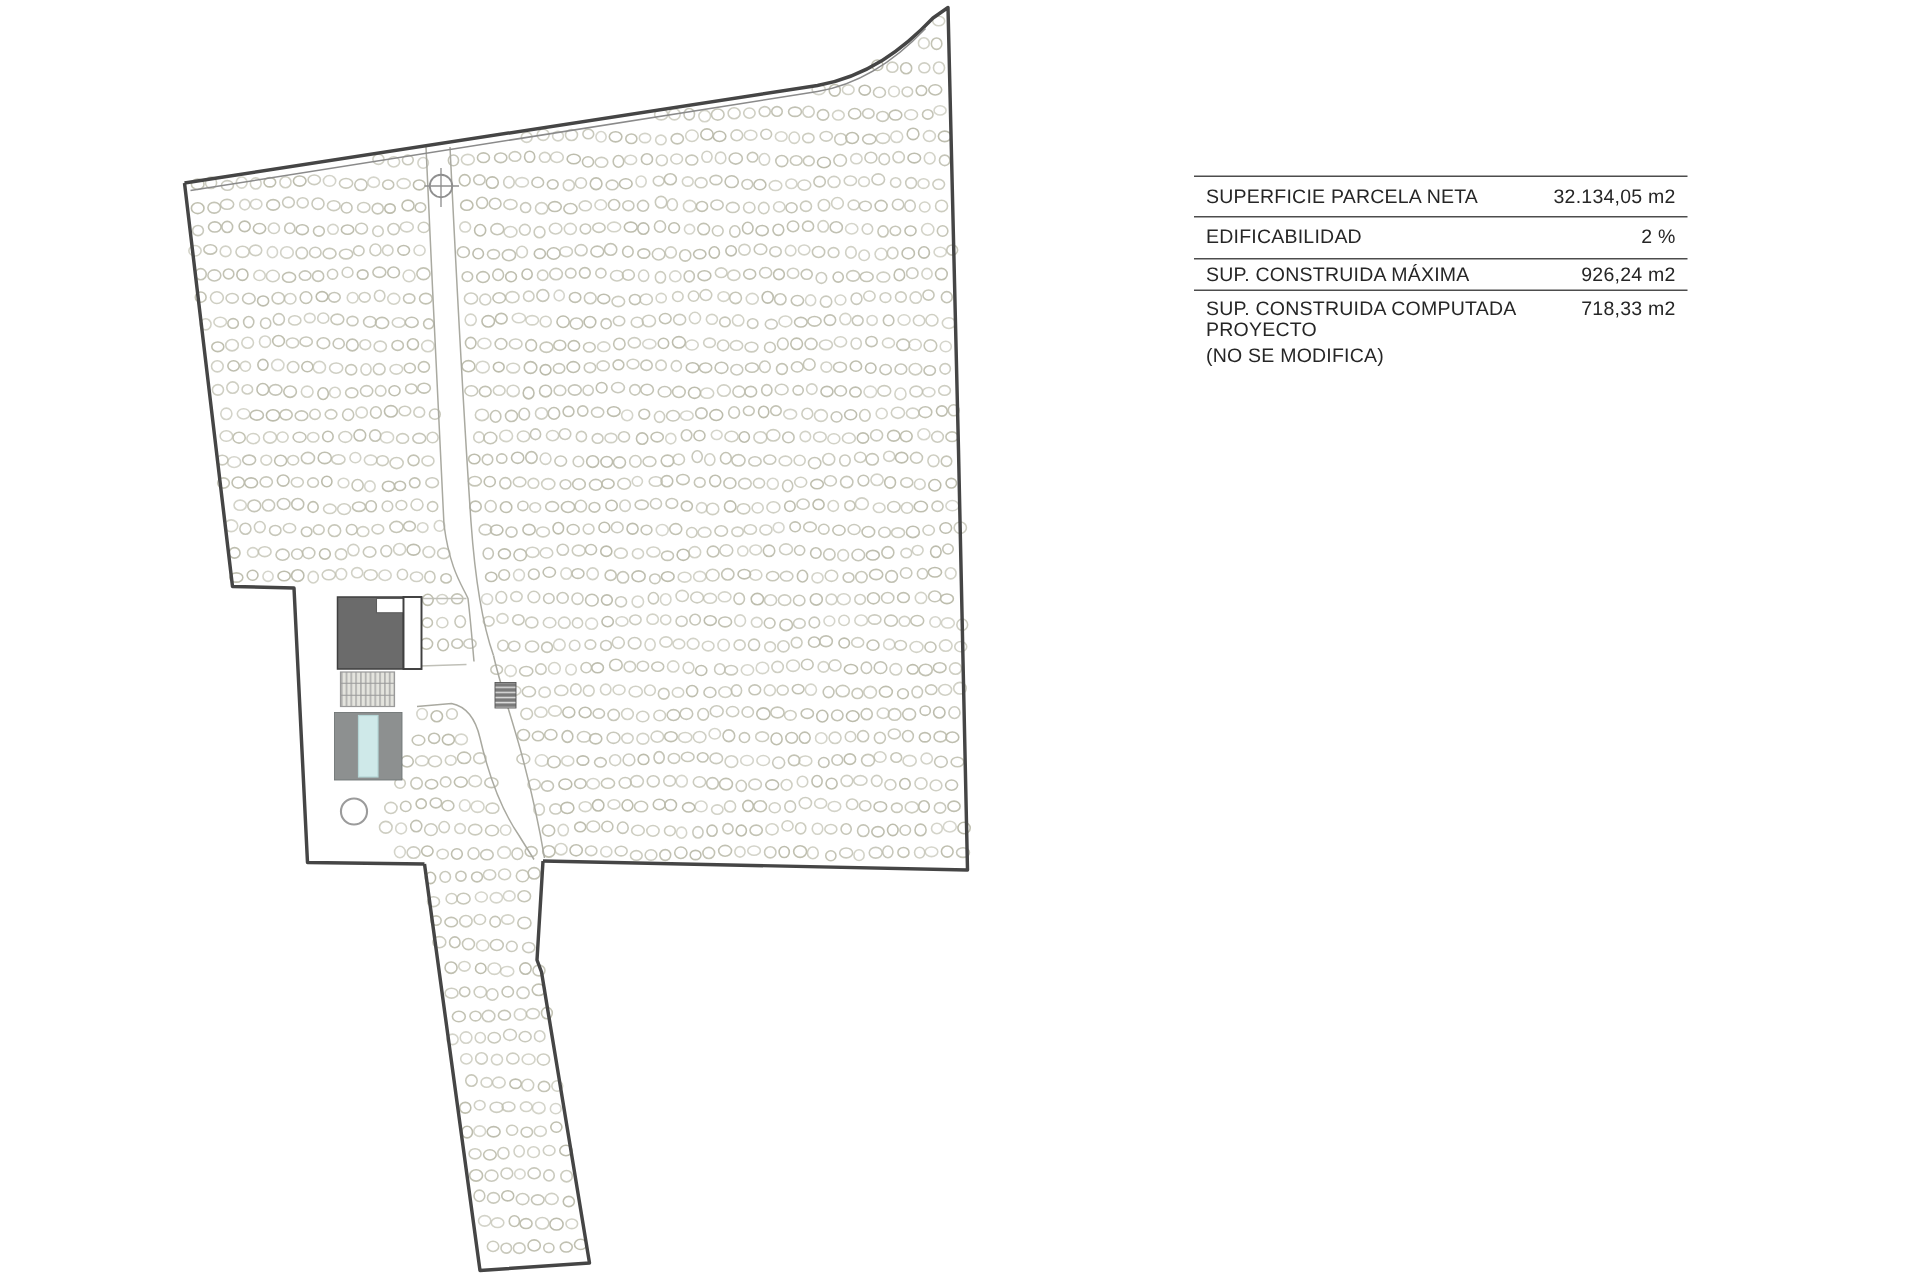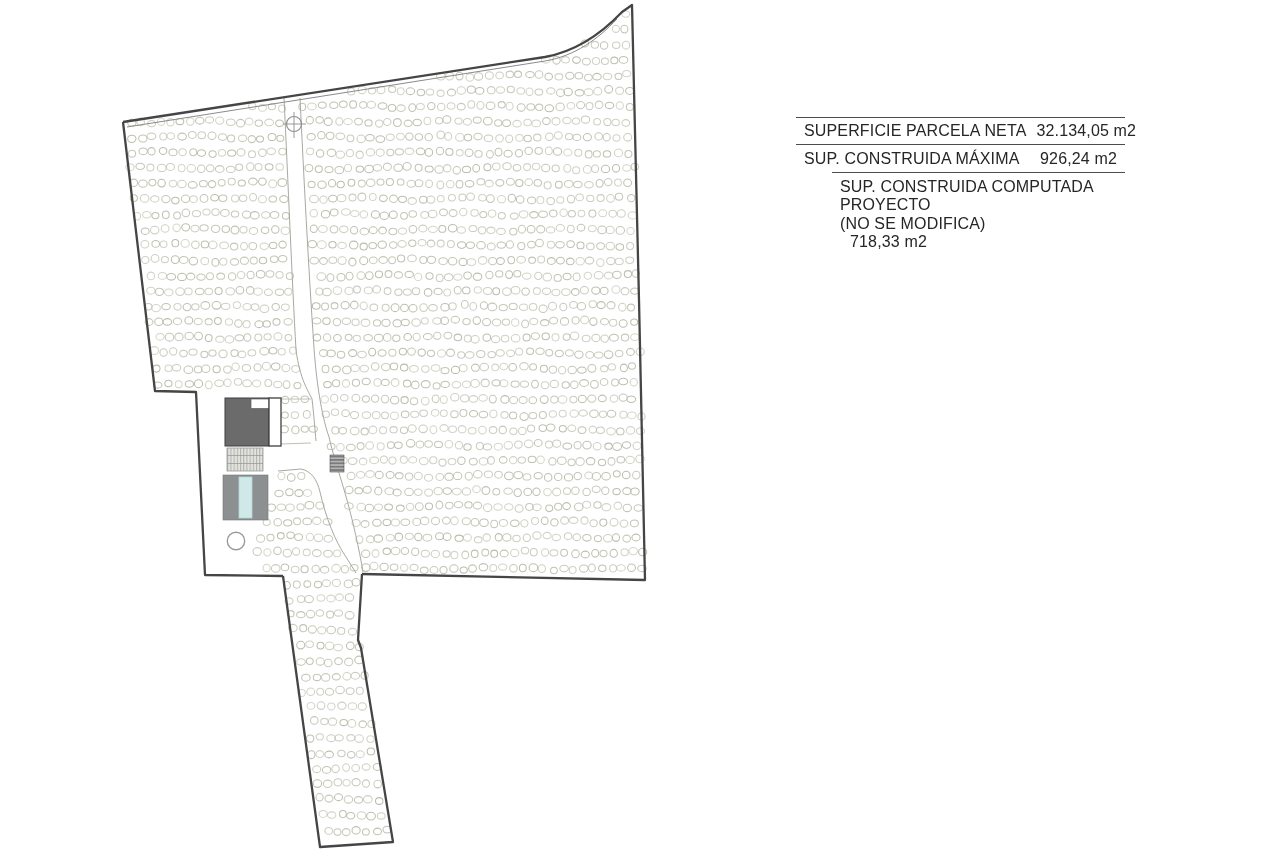--- a/index.html
+++ b/index.html
@@ -1,27 +1,27 @@
 <!DOCTYPE html>
 <html><head>
 <meta charset="utf-8">
 <style>
   html,body{margin:0;padding:0;background:#ffffff;}
   body{width:1280px;height:854px;overflow:hidden;font-family:"Liberation Sans",sans-serif;}
   .canvas{position:relative;width:1280px;height:854px;background:#fff;}
   .plan-svg{position:absolute;left:0;top:0;}
   
   .data-table{position:absolute;left:796px;top:117px;width:329px;color:#262626;
-              font-size:16px;line-height:1.1;letter-spacing:.15px;}
+              font-size:13px;line-height:1.1;letter-spacing:.15px;}
   .trow{display:flex;justify-content:space-between;align-items:center;
         border-top:1px solid #4d4d4d;padding:0 8px;}
   .trow:nth-child(1){height:26px;}
   .trow:nth-child(2){height:27px;}
-  .trow:nth-child(3){height:20px;flex-direction:column;}
-  .trow--tall{height:auto;align-items:flex-start;padding-top:5px;padding-bottom:7px;margin-left:36px;}
+  .trow:nth-child(3){height:20px;}
+  .trow--tall{height:auto;align-items:flex-start;padding-top:5px;padding-bottom:7px;}
   .tlabel{white-space:nowrap;}
   .tlabel-block .sub{display:block;margin-top:2px;}
   .tvalue{white-space:nowrap;margin-left:10px;}
 </style>
 </head>
 <body>
 
 <div class="canvas">
 
   <svg class="plan-svg" width="1280" height="854" viewBox="0 0 1280 854">
@@ -1593,20 +1593,24 @@
       </g>
     </g>
   </svg>
 
   <div class="data-table">
     <div class="trow">
       <span class="tlabel">SUPERFICIE PARCELA NETA</span>
       <span class="tvalue">32.134,05 m2</span>
     </div>
     <div class="trow">
+      <span class="tlabel">EDIFICABILIDAD</span>
+      <span class="tvalue">2 %</span>
+    </div>
+    <div class="trow">
       <span class="tlabel">SUP. CONSTRUIDA MÁXIMA</span>
       <span class="tvalue">926,24 m2</span>
     </div>
     <div class="trow trow--tall">
       <span class="tlabel-block">
         <span>SUP. CONSTRUIDA COMPUTADA PROYECTO</span>
         <span class="sub">(NO SE MODIFICA)</span>
       </span>
       <span class="tvalue">718,33 m2</span>
     </div>

